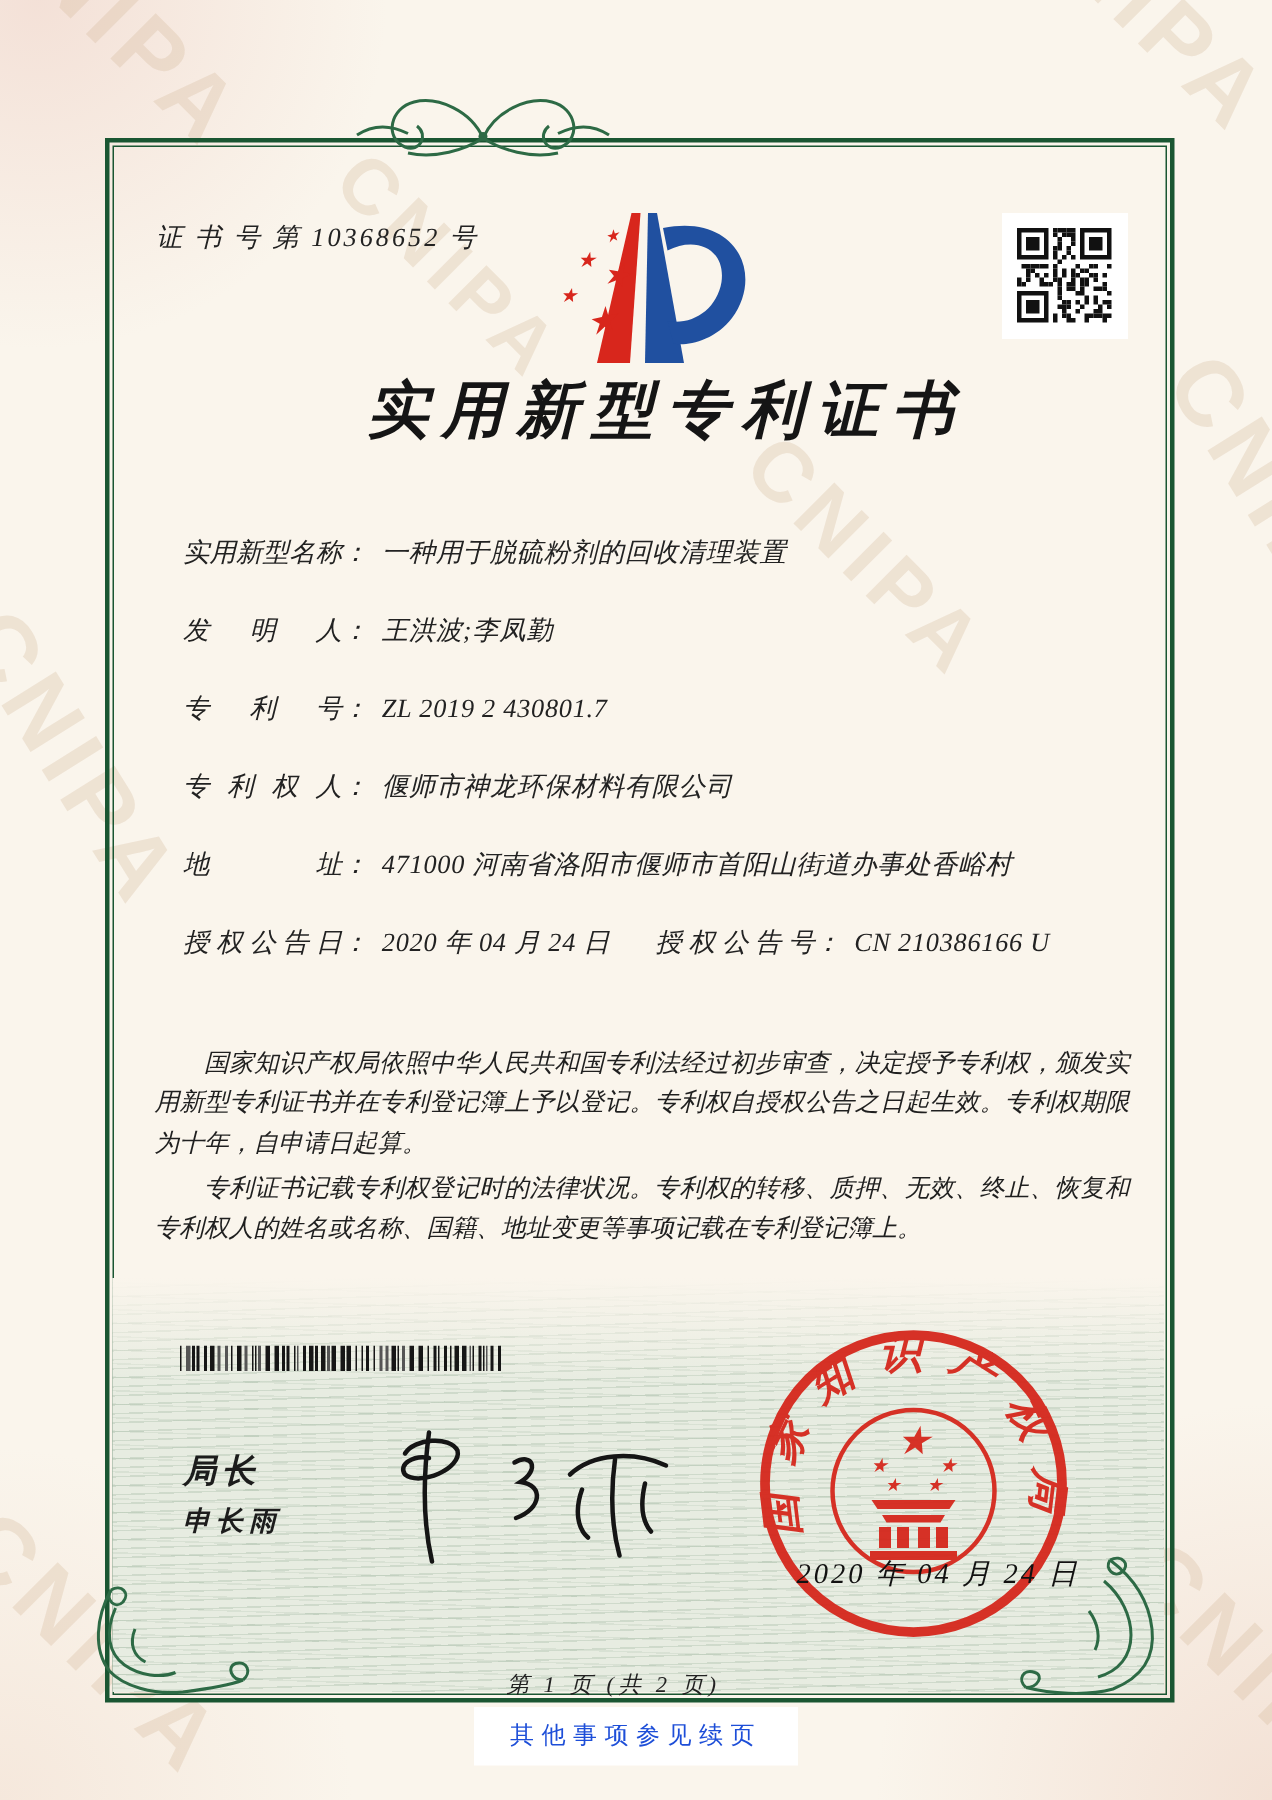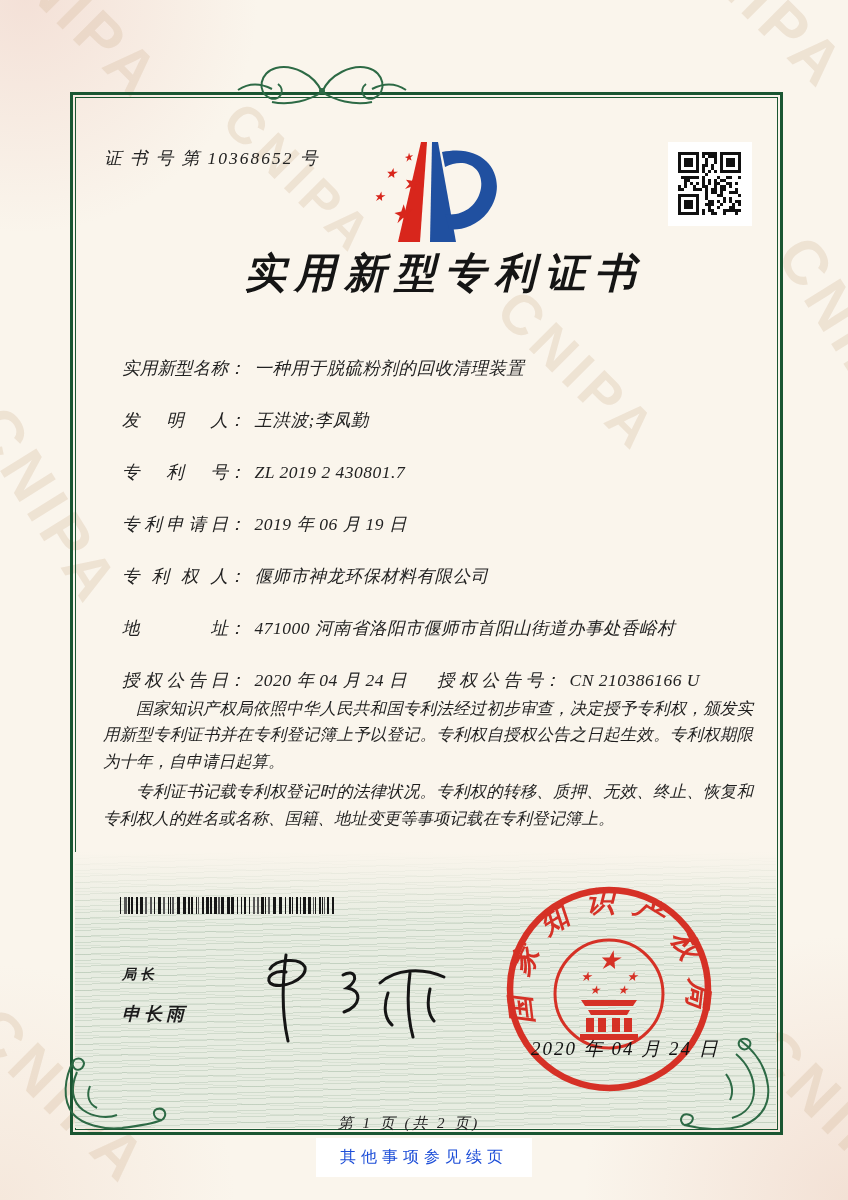--- a/index.html
+++ b/index.html
@@ -43,21 +43,21 @@
   .fcolon{display:inline-block;}
   .fvalue{margin-left:9px;letter-spacing:.5px;}
   .fgroup2{position:absolute;left:315px;top:0;}
   
   .paras{position:absolute;left:103px;top:696px;width:650px;font-size:16.5px;
          line-height:1.6;color:#1f1f1f;text-align:justify;}
   .paras p{margin:0 0 4px 0;text-indent:33px;}
   
   .barcode{position:absolute;left:120px;top:897px;}
   .sig-role{position:absolute;left:122px;top:966px;font-family:"Liberation Sans","DejaVu Sans",sans-serif;
-            font-weight:600;font-size:14px;letter-spacing:4px;color:#1c1c1c;}
+            font-weight:600;font-size:22px;letter-spacing:4px;color:#1c1c1c;}
   .sig-name{position:absolute;left:122px;top:1002px;font-family:"Liberation Sans","DejaVu Sans",sans-serif;
             font-weight:600;font-size:18px;letter-spacing:4px;color:#1c1c1c;}
   .sig-svg{position:absolute;left:250px;top:945px;}
   .seal-svg{position:absolute;left:502px;top:882px;opacity:.94;}
   .seal-date{position:absolute;left:531px;top:1036px;font-size:19px;letter-spacing:2px;
              color:#111;z-index:6;white-space:nowrap;}
   .page-num{position:absolute;left:0;right:30px;top:1090px;text-align:center;
             font-size:15px;letter-spacing:3px;color:#222;margin-top:24px;}
   .cont-note{position:absolute;left:50%;transform:translateX(-50%);top:1138px;
              background:#ffffff;padding:9px 24px;font-size:16px;letter-spacing:5px;color:#1d4ed8;z-index:6;}
@@ -238,23 +238,20 @@
       <div class="field-row">
         <span class="flabel">实用新型名称</span><span class="fcolon">：</span><span class="fvalue">一种用于脱硫粉剂的回收清理装置</span>
       </div>
       <div class="field-row">
         <span class="flabel">发明人</span><span class="fcolon">：</span><span class="fvalue">王洪波;李凤勤</span>
       </div>
       <div class="field-row">
         <span class="flabel">专利号</span><span class="fcolon">：</span><span class="fvalue">ZL 2019 2 430801.7</span>
       </div>
       <div class="field-row">
-        <span class="flabel">专利申请日</span><span class="fcolon">：</span><span class="fvalue">2019 年 06 月 19 日</span>
-      </div>
-      <div class="field-row">
         <span class="flabel">专利权人</span><span class="fcolon">：</span><span class="fvalue">偃师市神龙环保材料有限公司</span>
       </div>
       <div class="field-row">
         <span class="flabel">地址</span><span class="fcolon">：</span><span class="fvalue">471000 河南省洛阳市偃师市首阳山街道办事处香峪村</span>
       </div>
       <div class="field-row">
         <span>
           <span class="flabel">授权公告日</span><span class="fcolon">：</span><span class="fvalue">2020 年 04 月 24 日</span>
         </span>
         <span class="fgroup2">

